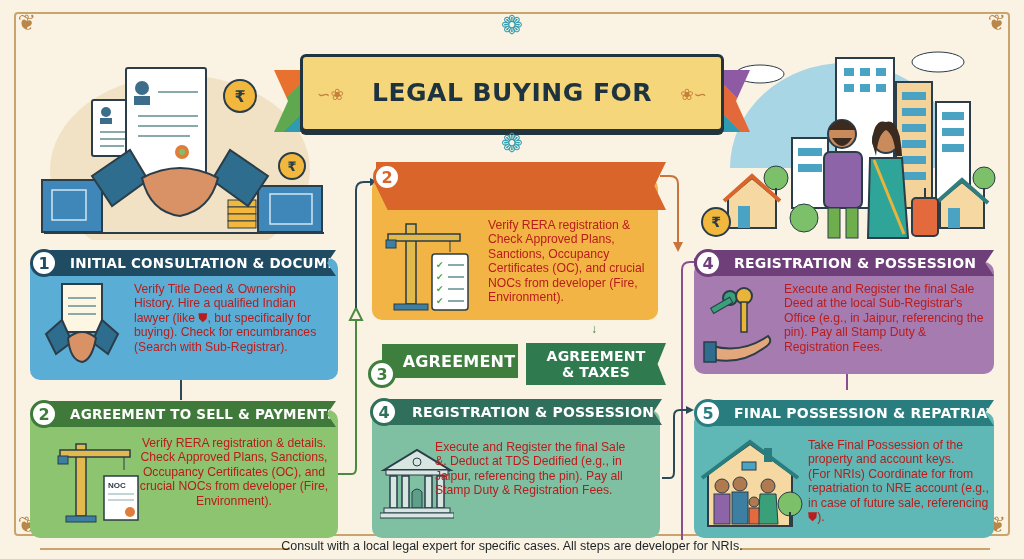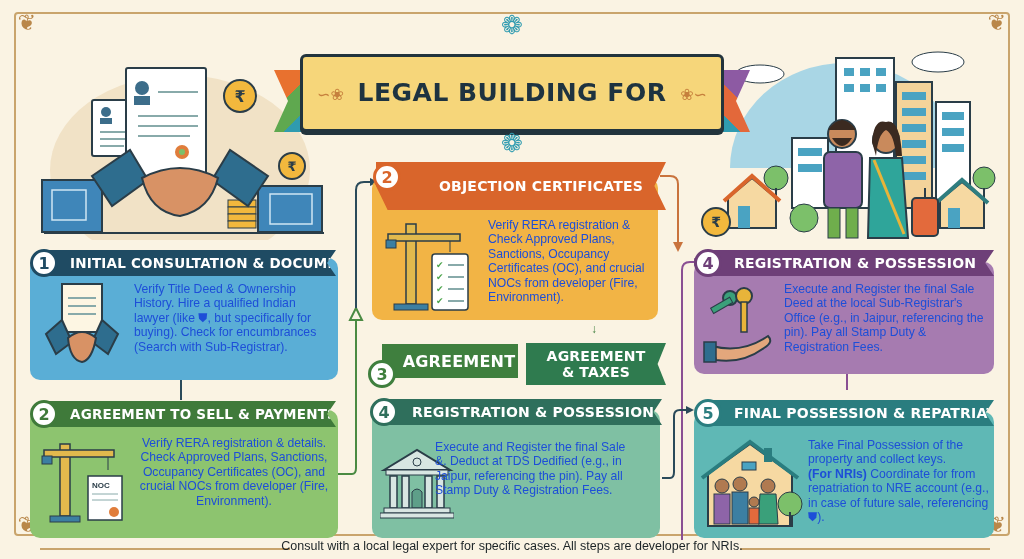--- a/index.html
+++ b/index.html
@@ -41,22 +41,22 @@
     font-family: "DejaVu Sans", sans-serif; font-size: 13.5px; letter-spacing: 0.2px;
     display: flex; align-items: center; white-space: nowrap;
     clip-path: polygon(0 0, 100% 0, 97% 50%, 100% 100%, 0 100%);
   }
   .num {
     position: absolute; width: 28px; height: 28px; border-radius: 50%;
     background: #fff; border: 3px solid; font-weight: 900; font-size: 16px;
     display: flex; align-items: center; justify-content: center; z-index: 3;
     font-family: "DejaVu Sans", sans-serif;
   }
-  .body-text { position: absolute; font-size: 12.2px; line-height: 1.18; color: #1d4ed8; }
-  .body-text b { font-weight: 700; margin-top: 48px; }
+  .body-text { position: absolute; font-size: 12.2px; line-height: 1.18; color: #b91c1c; }
+  .body-text b { font-weight: 400; margin-top: 48px; }
   .icon { position: absolute; }
 
   .connector { position: absolute; border-color: #2a4a5a; }
   .footer-note {
     position: absolute; left: 0; right: 0; top: 539px; text-align: center;
     font-size: 12.5px; color: #1b2326;
   }
   .footer-line { position: absolute; top: 548px; height: 2px; background: #c9a46c; }
 </style>
 </head>
@@ -173,21 +173,21 @@
   </svg>
 </div>
 
 <div class="title-wrap">
   <div class="ribbon-l"></div>
   <div class="ribbon-r"></div>
   <div class="lotus" style="top:-30px;">❁</div>
   <div class="title-box">
     <span class="swirl" style="left:14px;">∽❀</span>
     <span class="swirl" style="right:14px;">❀∽</span>
-    <div class="title-line l1">LEGAL BUILDING FOR</div>
+    <div class="title-line l1">LEGAL BUYING FOR</div>
   </div>
   <div class="lotus" style="top:88px;color:#2f9bb0;">❁</div>
 </div>
 
 <div class="card" style="left:30px;top:258px;width:308px;height:122px;background:#5aaed6;">
 </div>
 <div class="card-head" style="left:40px;top:250px;width:296px;background:#1f4b63;padding-left:30px;">
   <span>INITIAL CONSULTATION &amp; DOCUMENTS</span>
 </div>
 <div class="num" style="left:30px;top:249px;border-color:#1f4b63;color:#1f4b63;">
@@ -209,21 +209,21 @@
 <div class="connector" style="left:180px;top:380px;width:2px;height:20px;background:#2a4a5a;"></div>
 
 <div class="card" style="left:30px;top:410px;width:308px;height:128px;background:#8dc46f;">
 </div>
 <div class="card-head" style="left:40px;top:401px;width:296px;background:#3f7a3a;padding-left:30px;">
   <span>AGREEMENT TO SELL &amp; PAYMENTS</span>
 </div>
 <div class="num" style="left:30px;top:400px;border-color:#3f7a3a;color:#3f7a3a;">
   <span>2</span>
 </div>
-<div class="icon" style="left:38px;top:436px;">
+<div class="icon" style="left:54px;top:436px;">
   <svg width="90" height="90" viewBox="0 0 90 90">
     <rect x="22" y="8" width="10" height="72" fill="#e2b94d" stroke="#2a3d48" stroke-width="1.5"></rect>
     <rect x="6" y="14" width="70" height="7" fill="#e2b94d" stroke="#2a3d48" stroke-width="1.5"></rect>
     <rect x="4" y="20" width="10" height="8" fill="#3c7fa2" stroke="#2a3d48"></rect>
     <rect x="12" y="80" width="30" height="6" fill="#3c7fa2" stroke="#2a3d48"></rect>
     <line x1="70" y1="21" x2="70" y2="34" stroke="#2a3d48"></line>
     <rect x="50" y="40" width="34" height="44" fill="#fff" stroke="#2a3d48" stroke-width="1.5"></rect>
     <text x="54" y="52" font-size="8" font-weight="bold" fill="#2a3d48">NOC</text>
     <line x1="54" y1="58" x2="80" y2="58" stroke="#8aa"></line>
     <line x1="54" y1="64" x2="80" y2="64" stroke="#8aa"></line>
@@ -235,21 +235,20 @@
 <svg class="abs" style="left:330px;top:170px;" width="60" height="320">
   <path d="M8,304 L22,304 Q26,304 26,298 L26,150" fill="none" stroke="#4a8a42" stroke-width="2"></path>
   <polygon points="20,150 26,138 32,150" fill="#faf3e3" stroke="#4a8a42" stroke-width="2"></polygon>
   <path d="M26,138 L26,20 Q26,12 34,12 L42,12" fill="none" stroke="#2a4a5a" stroke-width="2"></path>
   <polygon points="40,8 48,12 40,16" fill="#2a4a5a"></polygon>
 </svg>
 
 <div class="card" style="left:372px;top:178px;width:286px;height:142px;background:#f2b445;">
 </div>
 <div class="card-head" style="left:376px;top:162px;width:290px;height:48px;background:#d9652b;padding-left:40px;flex-direction:column;align-items:center;justify-content:center;font-size:14px;line-height:1.2;clip-path:polygon(0 0,100% 0,96% 50%,100% 100%,4% 100%,0 50%);">
-  <span>OBJECTION CERTIFICATES</span>
 </div>
 <div class="num" style="left:373px;top:163px;border-color:#d9652b;color:#d9652b;">
   <span>2</span>
 </div>
 <div class="icon" style="left:384px;top:220px;">
   <svg width="90" height="94" viewBox="0 0 90 94">
     <rect x="22" y="4" width="10" height="80" fill="#e2b94d" stroke="#2a3d48" stroke-width="1.5"></rect>
     <rect x="4" y="14" width="72" height="7" fill="#e2b94d" stroke="#2a3d48" stroke-width="1.5"></rect>
     <rect x="2" y="20" width="10" height="8" fill="#3c7fa2" stroke="#2a3d48"></rect>
     <rect x="10" y="84" width="34" height="6" fill="#3c7fa2" stroke="#2a3d48"></rect>
@@ -364,19 +363,19 @@
     <rect x="32" y="54" width="16" height="32" fill="#3c7fa2" stroke="#2a3d48"></rect>
     <circle cx="68" cy="48" r="7" fill="#b07a50" stroke="#2a3d48"></circle>
     <path d="M60,56 L76,56 L78,86 L58,86 Z" fill="#3aa07a" stroke="#2a3d48"></path>
     <circle cx="54" cy="64" r="5" fill="#b07a50" stroke="#2a3d48"></circle>
     <rect x="49" y="70" width="10" height="16" fill="#e36a3c" stroke="#2a3d48"></rect>
     <circle cx="90" cy="66" r="12" fill="#7cc06a" stroke="#2a3d48"></circle>
     <line x1="90" y1="74" x2="90" y2="88" stroke="#2a3d48" stroke-width="2"></line>
   </svg>
 </div>
 <div class="body-text" style="left:808px;top:438px;width:184px;">
-  <span>Take Final Possession of the property and collect keys.</span><br>
+  <span>Take Final Possession of the property and account keys.</span><br>
   <b>(For NRIs)</b><span> Coordinate for from repatriation to NRE account (e.g., in case of future sale, referencing ⛊).</span>
 </div>
 
 <div class="footer-line" style="left:40px;width:250px;"></div>
 <div class="footer-line" style="left:740px;width:250px;"></div>
 <div class="footer-note">Consult with a local legal expert for specific cases. All steps are developer for NRIs.</div>
 
 </body></html>

